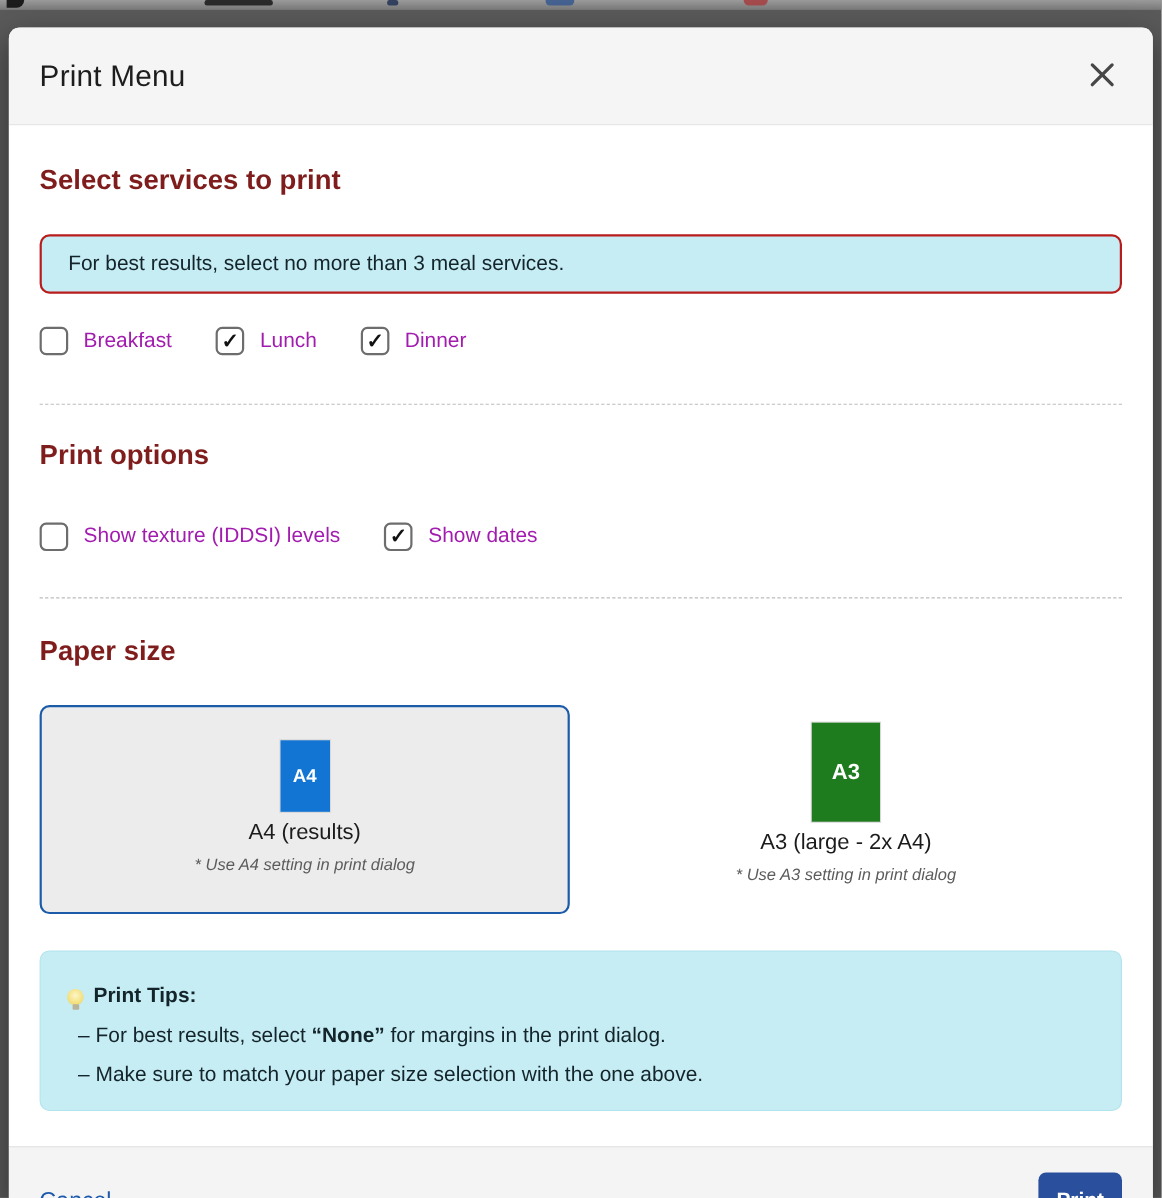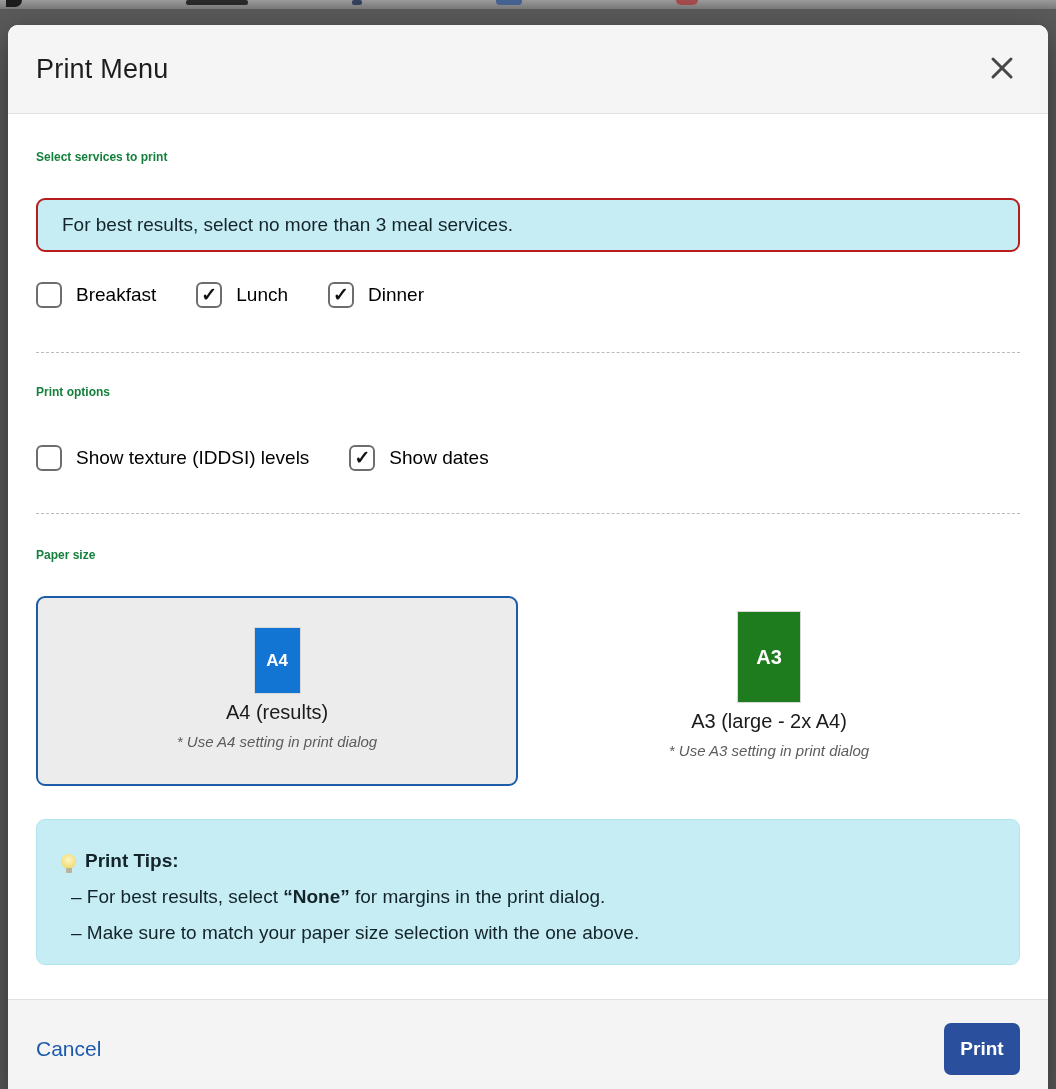--- a/index.html
+++ b/index.html
@@ -35,38 +35,38 @@
     display:flex; align-items:center; justify-content:space-between; padding:0 28px;
   }
   .modal-title { font-size:27px; font-weight:500; color:#1d1d1d; letter-spacing:.2px; }
   .close-btn {
     width:36px; height:36px; border:none; background:transparent; cursor:pointer;
     display:flex; align-items:center; justify-content:center;
   }
 
   
   .modal-body { flex:1 1 auto; background:#ffffff; padding:36px 28px 32px 28px; }
-  .section-heading { font-size:12px; font-weight:700; color:#15803d; }
+  .section-heading { font-size:25px; font-weight:700; color:#7f1d1d; }
 
   .info-banner {
     margin-top:34px; background:#c6ecf4; border:2px solid #b91c1c; border-radius:9px;
     padding:14px 24px; font-size:19px; color:#13242a; min-height:52px;
     display:flex; 
   }
 
   .cb-row { display:flex; align-items:center; column-gap:40px; margin-top:30px; }
   .cb-item { display:flex; align-items:center; cursor:pointer; }
   .cb-box {
     width:26px; height:26px; border:2.5px solid #6d6d6d; border-radius:6px;
     background:#fff; display:flex; align-items:center; justify-content:center;
     flex:0 0 26px;
   }
   .cb-box::after { content:"✓"; font-size:19px; font-weight:700; color:#111; visibility:hidden; margin-top:-1px; }
   .cb-box.checked::after { visibility:visible; }
-  .cb-label { font-size:19px; color:#000000; margin-left:14px; }
+  .cb-label { font-size:19px; color:#a21caf; margin-left:14px; }
 
   .divider { border-top:1.5px dashed #bcbcbc; margin-top:44px; }
   .divider.d2 { margin-top:42px; }
   .h-after-divider { margin-top:32px; }
   .cb-row.opts { margin-top:46px; }
   .h-paper { margin-top:34px; }
 
   
   .paper-row { display:flex; margin-top:34px; align-items:flex-start; }
   .paper-card {

